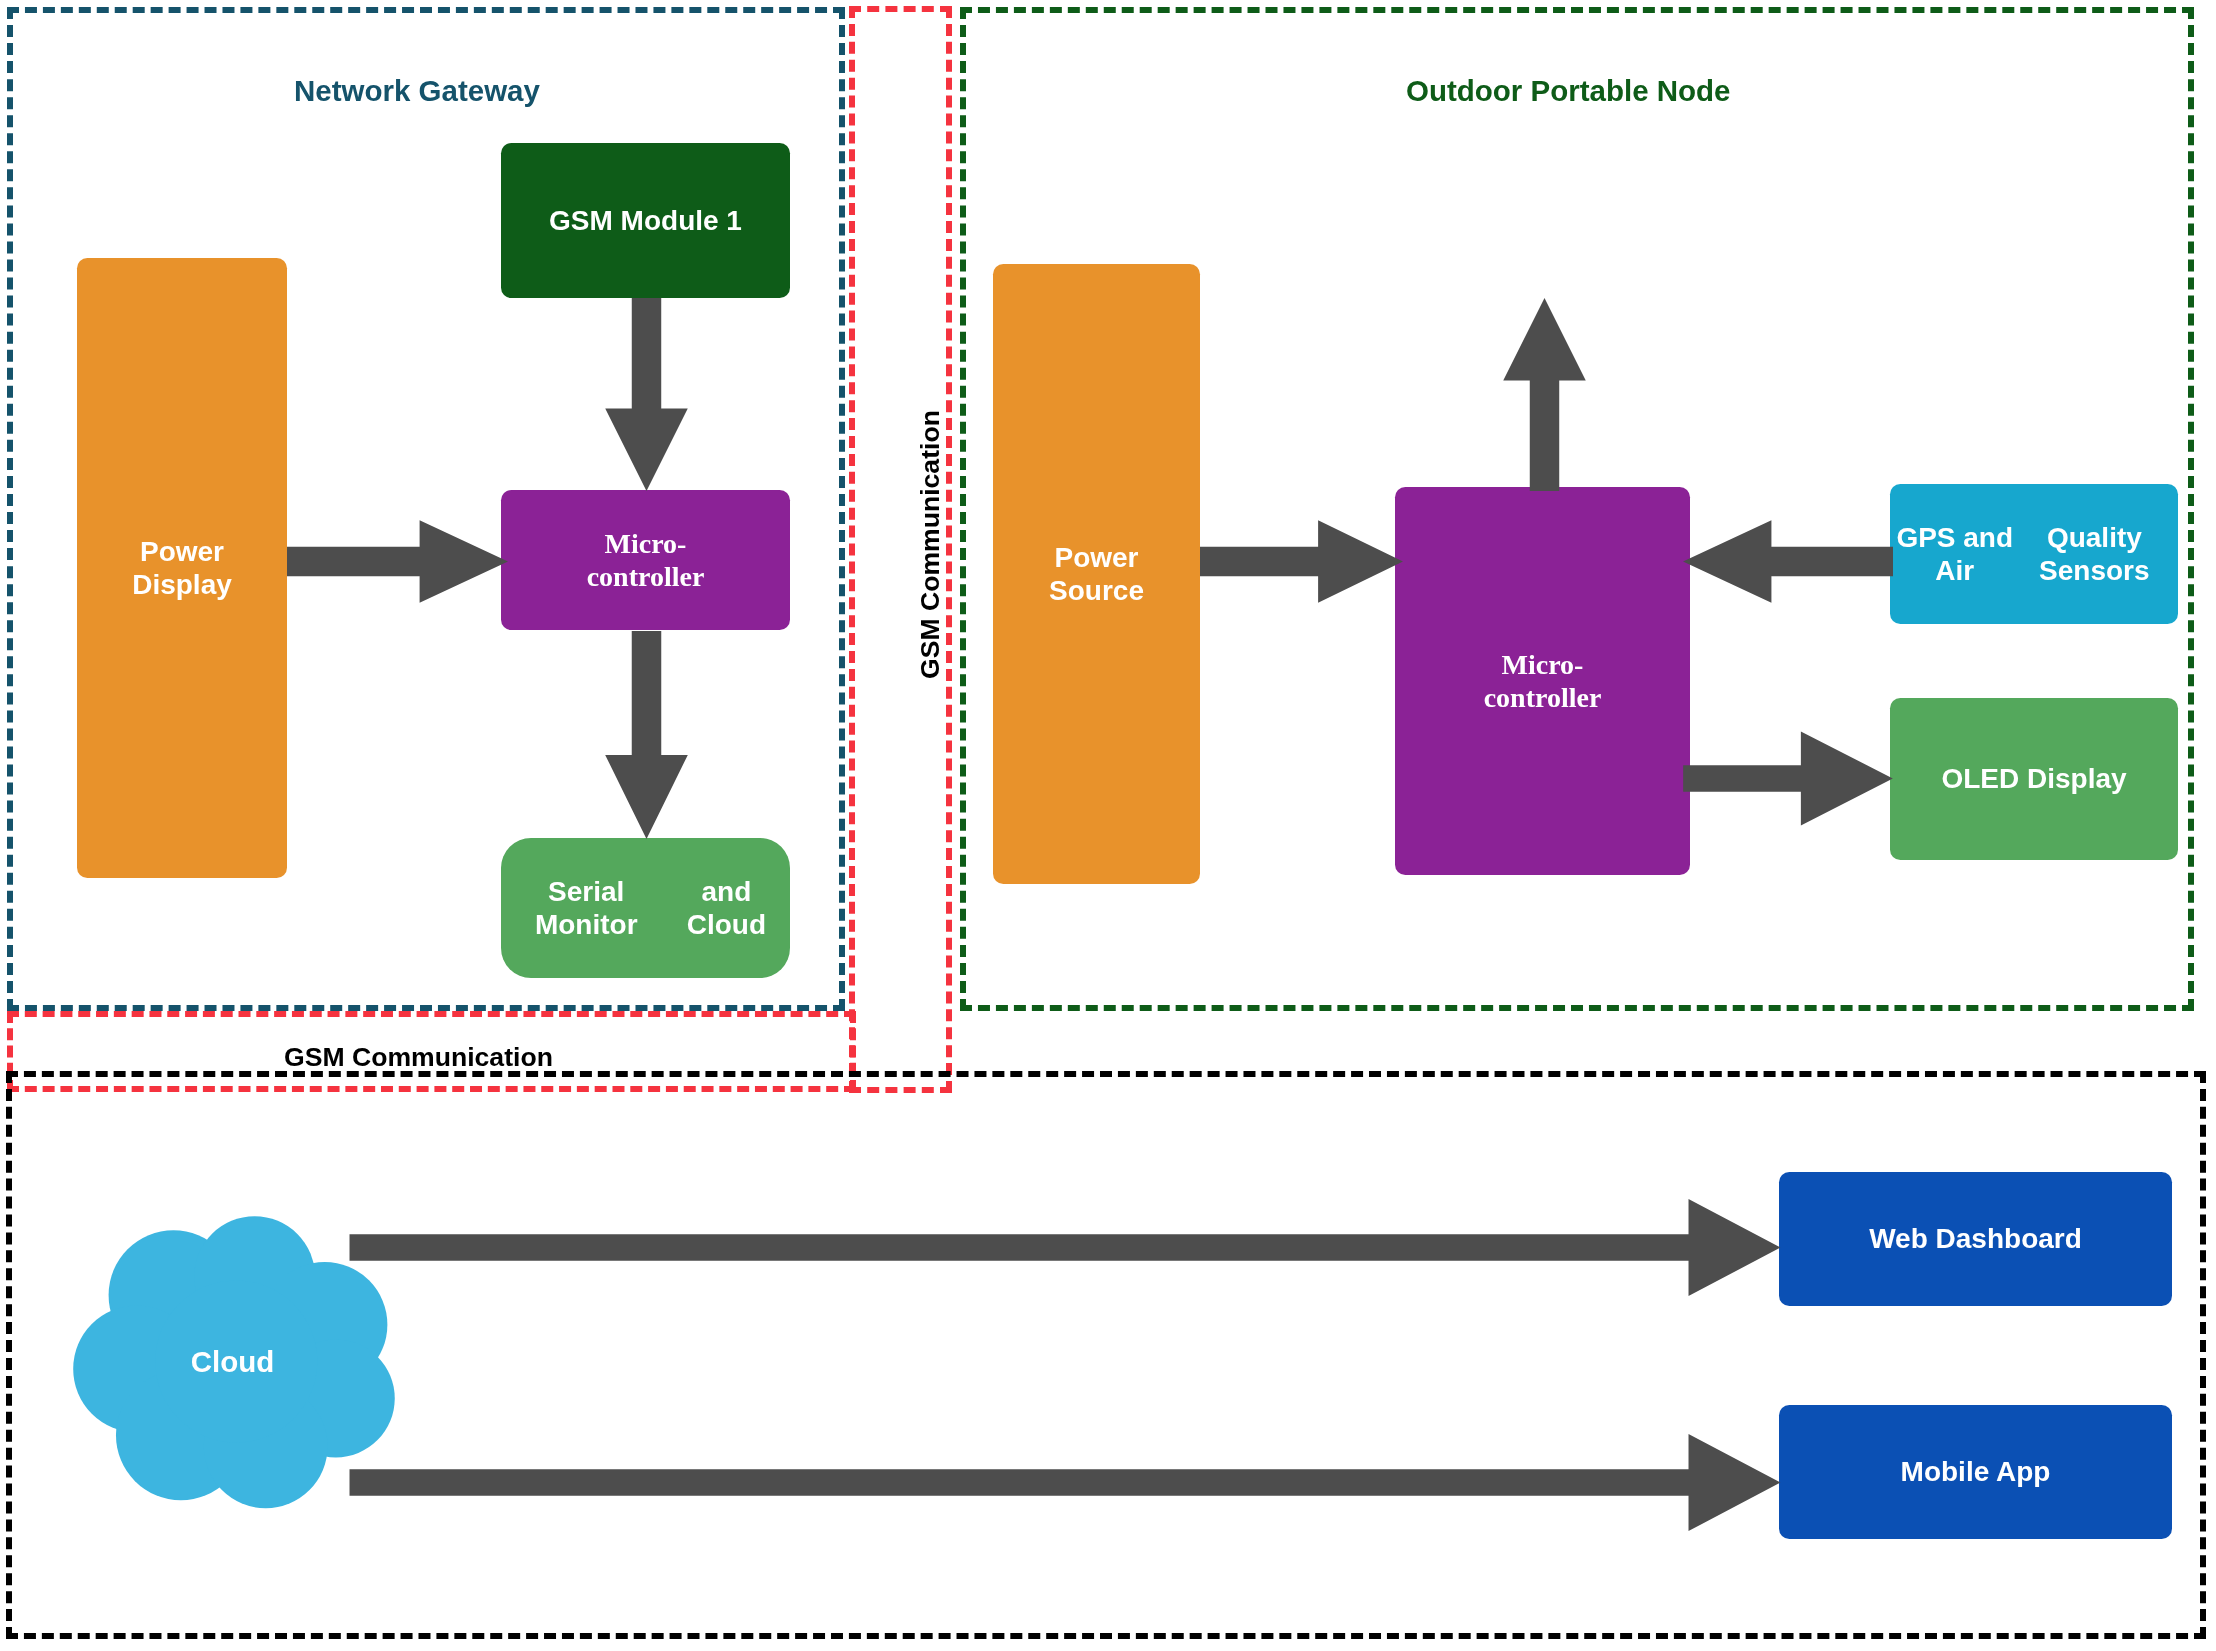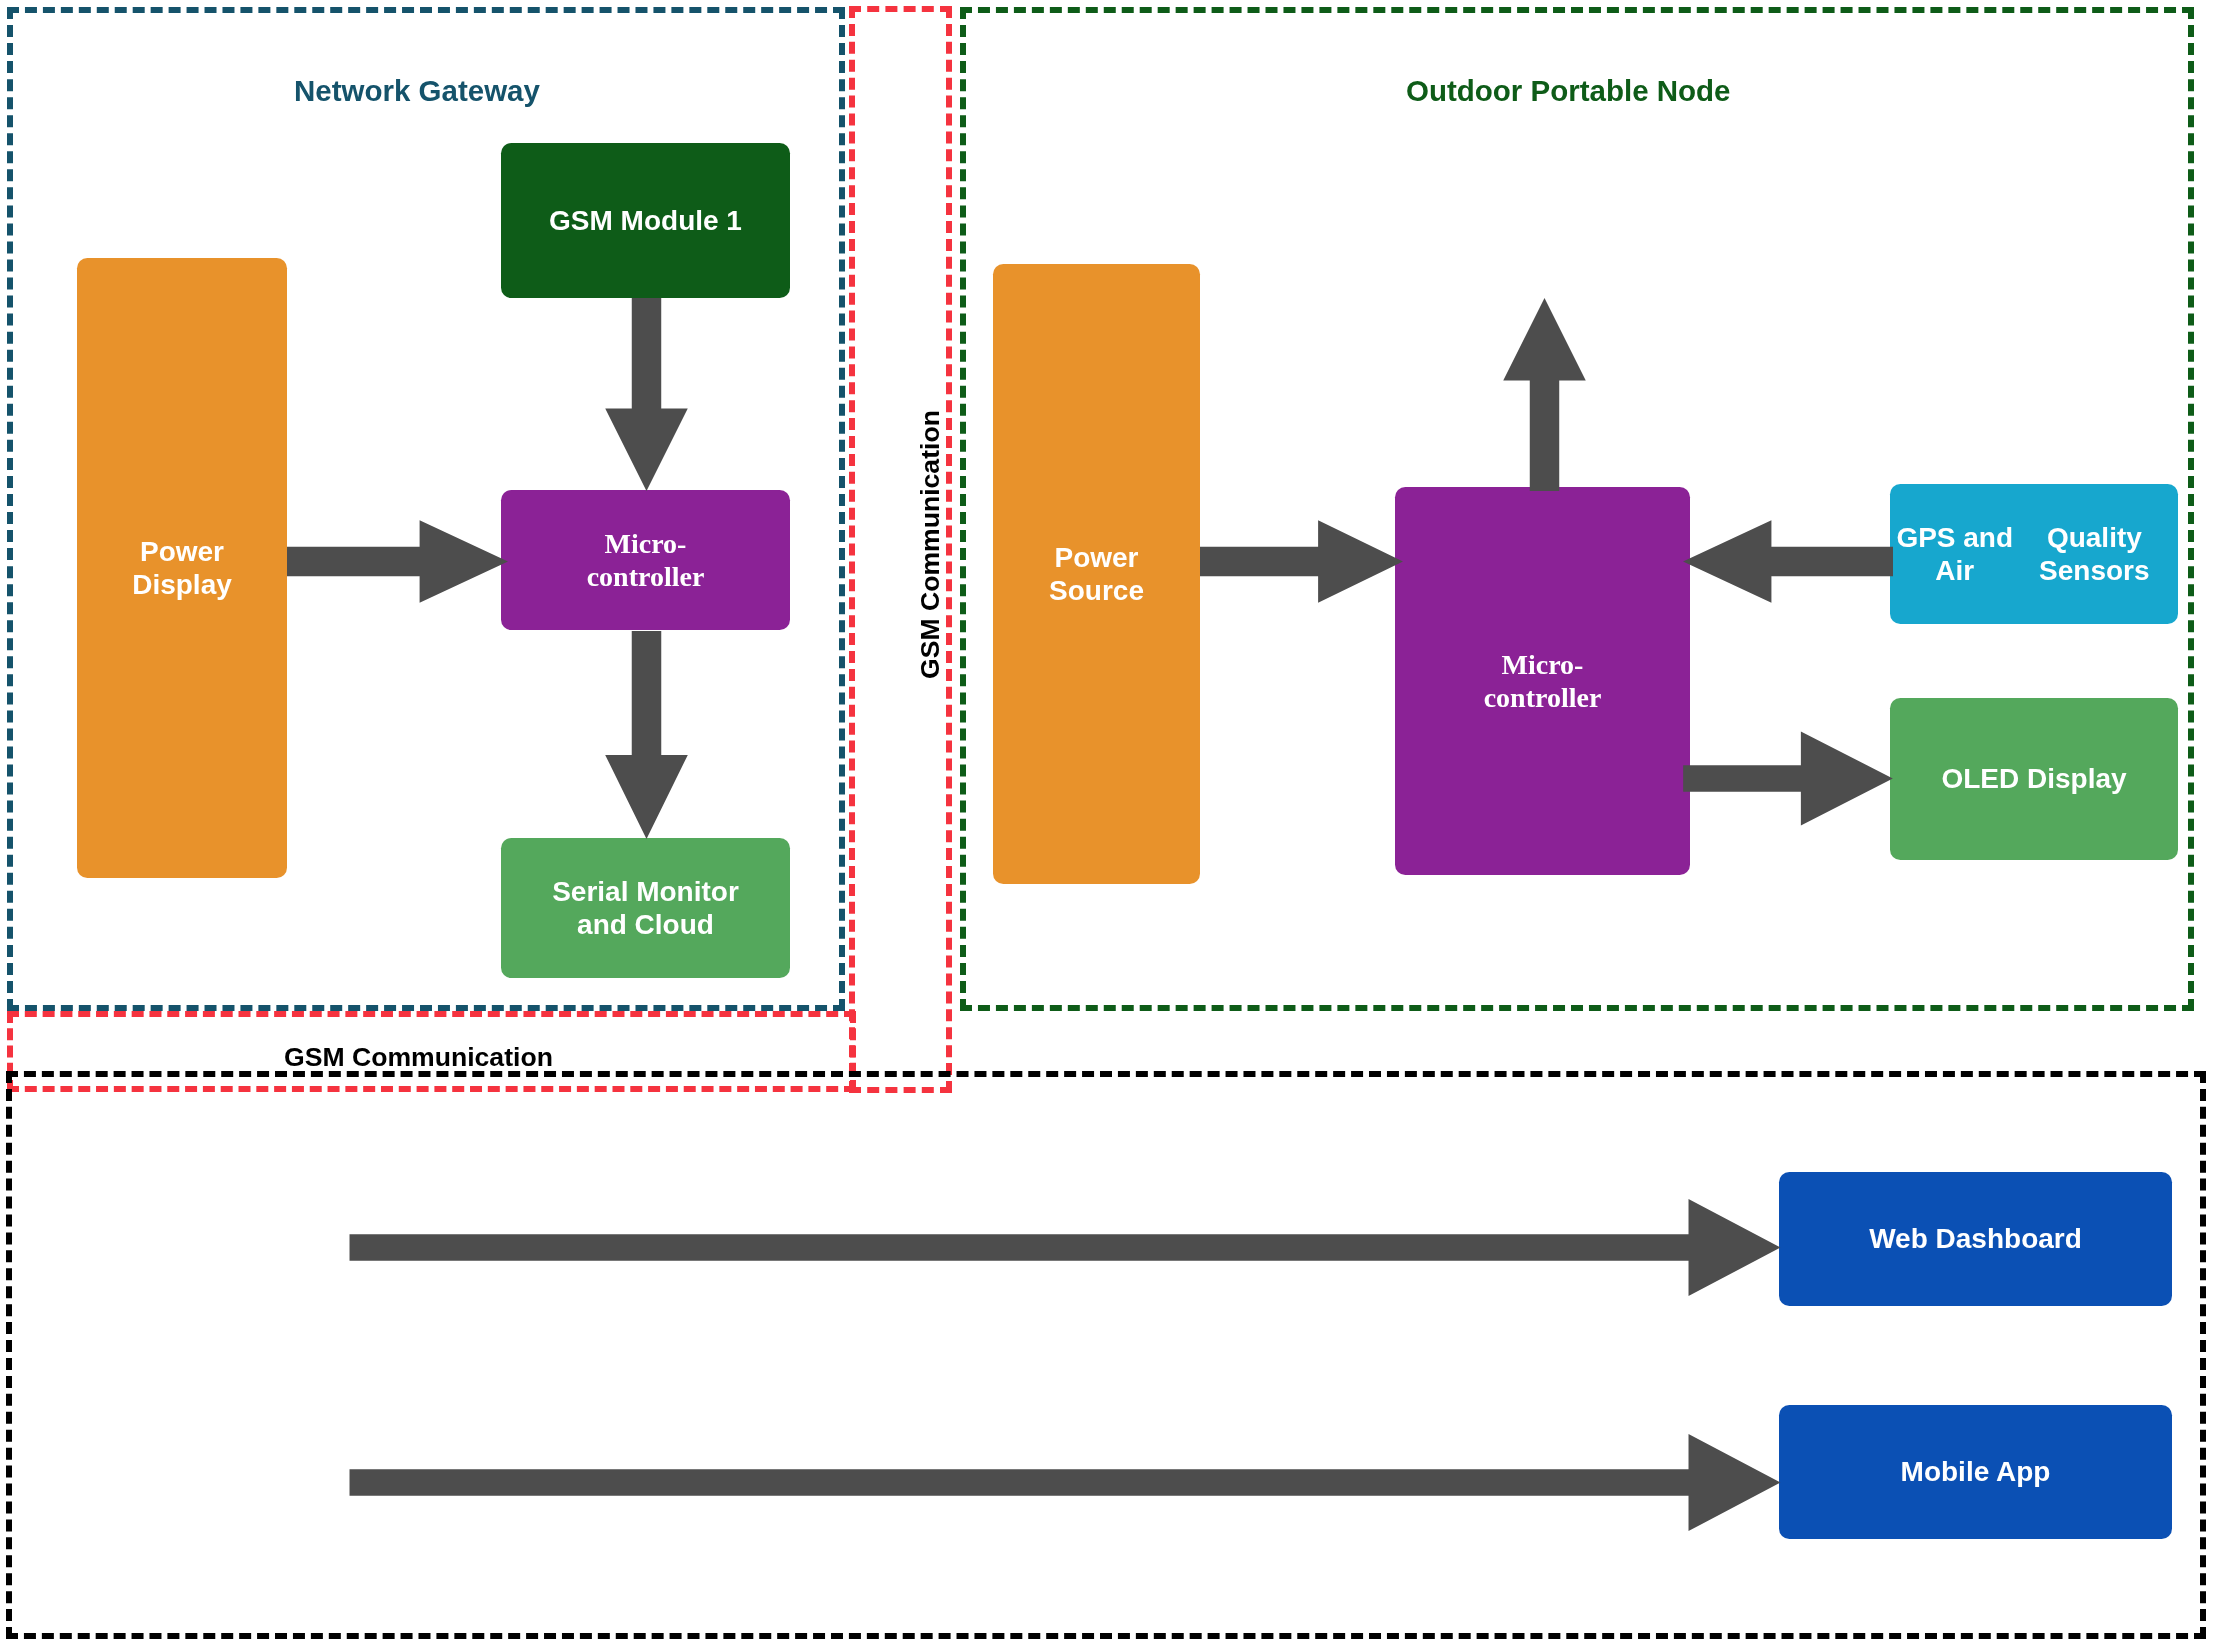--- a/index.html
+++ b/index.html
@@ -67,21 +67,21 @@
 
   <div class="node n-dgreen" style="left:501px;top:143px;width:289px;height:155px;">
     <span>GSM Module 1</span>
   </div>
 
   <div class="node n-purple" style="left:501px;top:490px;width:289px;height:140px;flex-direction:column;">
     <span>Micro-</span>
     <span>controller</span>
   </div>
 
-  <div class="node n-lgreen" style="left:501px;top:838px;width:289px;height:140px;flex-direction:column;">
+  <div class="node n-lgreen" style="left:501px;top:838px;width:289px;height:140px;flex-direction:row;border-radius:30px;">
     <span>Serial Monitor</span>
     <span>and Cloud</span>
   </div>
 
   <div class="arrow" style="left:287px;top:517px;">
     <svg width="221" height="89" viewBox="0 0 300 120">
       <polygon points="0,40 180,40 180,4 300,60 180,116 180,80 0,80" fill="#4D4D4D"></polygon>
     </svg>
   </div>
 
@@ -134,20 +134,35 @@
       <polygon points="285,40 120,40 120,4 0,60 120,116 120,80 285,80" fill="#4D4D4D"></polygon>
     </svg>
   </div>
 
   <div class="arrow" style="left:1683px;top:727px;">
     <svg width="210" height="103" viewBox="0 0 285 140">
       <polygon points="0,52 160,52 160,6 285,70 160,134 160,88 0,88" fill="#4D4D4D"></polygon>
     </svg>
   </div>
 
+  <div class="cloud-wrap" style="left:70px;top:1214px;width:325px;height:295px;">
+    <svg width="325" height="295" viewBox="0 0 440 400">
+      <g fill="#3DB5E0">
+        <circle cx="140" cy="110" r="88"></circle>
+        <circle cx="250" cy="85" r="82"></circle>
+        <circle cx="345" cy="150" r="85"></circle>
+        <circle cx="90" cy="210" r="86"></circle>
+        <circle cx="360" cy="250" r="80"></circle>
+        <circle cx="150" cy="300" r="88"></circle>
+        <circle cx="265" cy="315" r="84"></circle>
+        <circle cx="225" cy="200" r="110"></circle>
+      </g>
+    </svg>
+    <div class="cloud-label">Cloud</div>
+  </div>
 
   <div class="node n-blue" style="left:1779px;top:1172px;width:393px;height:134px;">
     <span>Web Dashboard</span>
   </div>
 
   <div class="node n-blue" style="left:1779px;top:1405px;width:393px;height:134px;">
     <span>Mobile App</span>
   </div>
 
   <div class="arrow" style="left:347px;top:1196px;">

